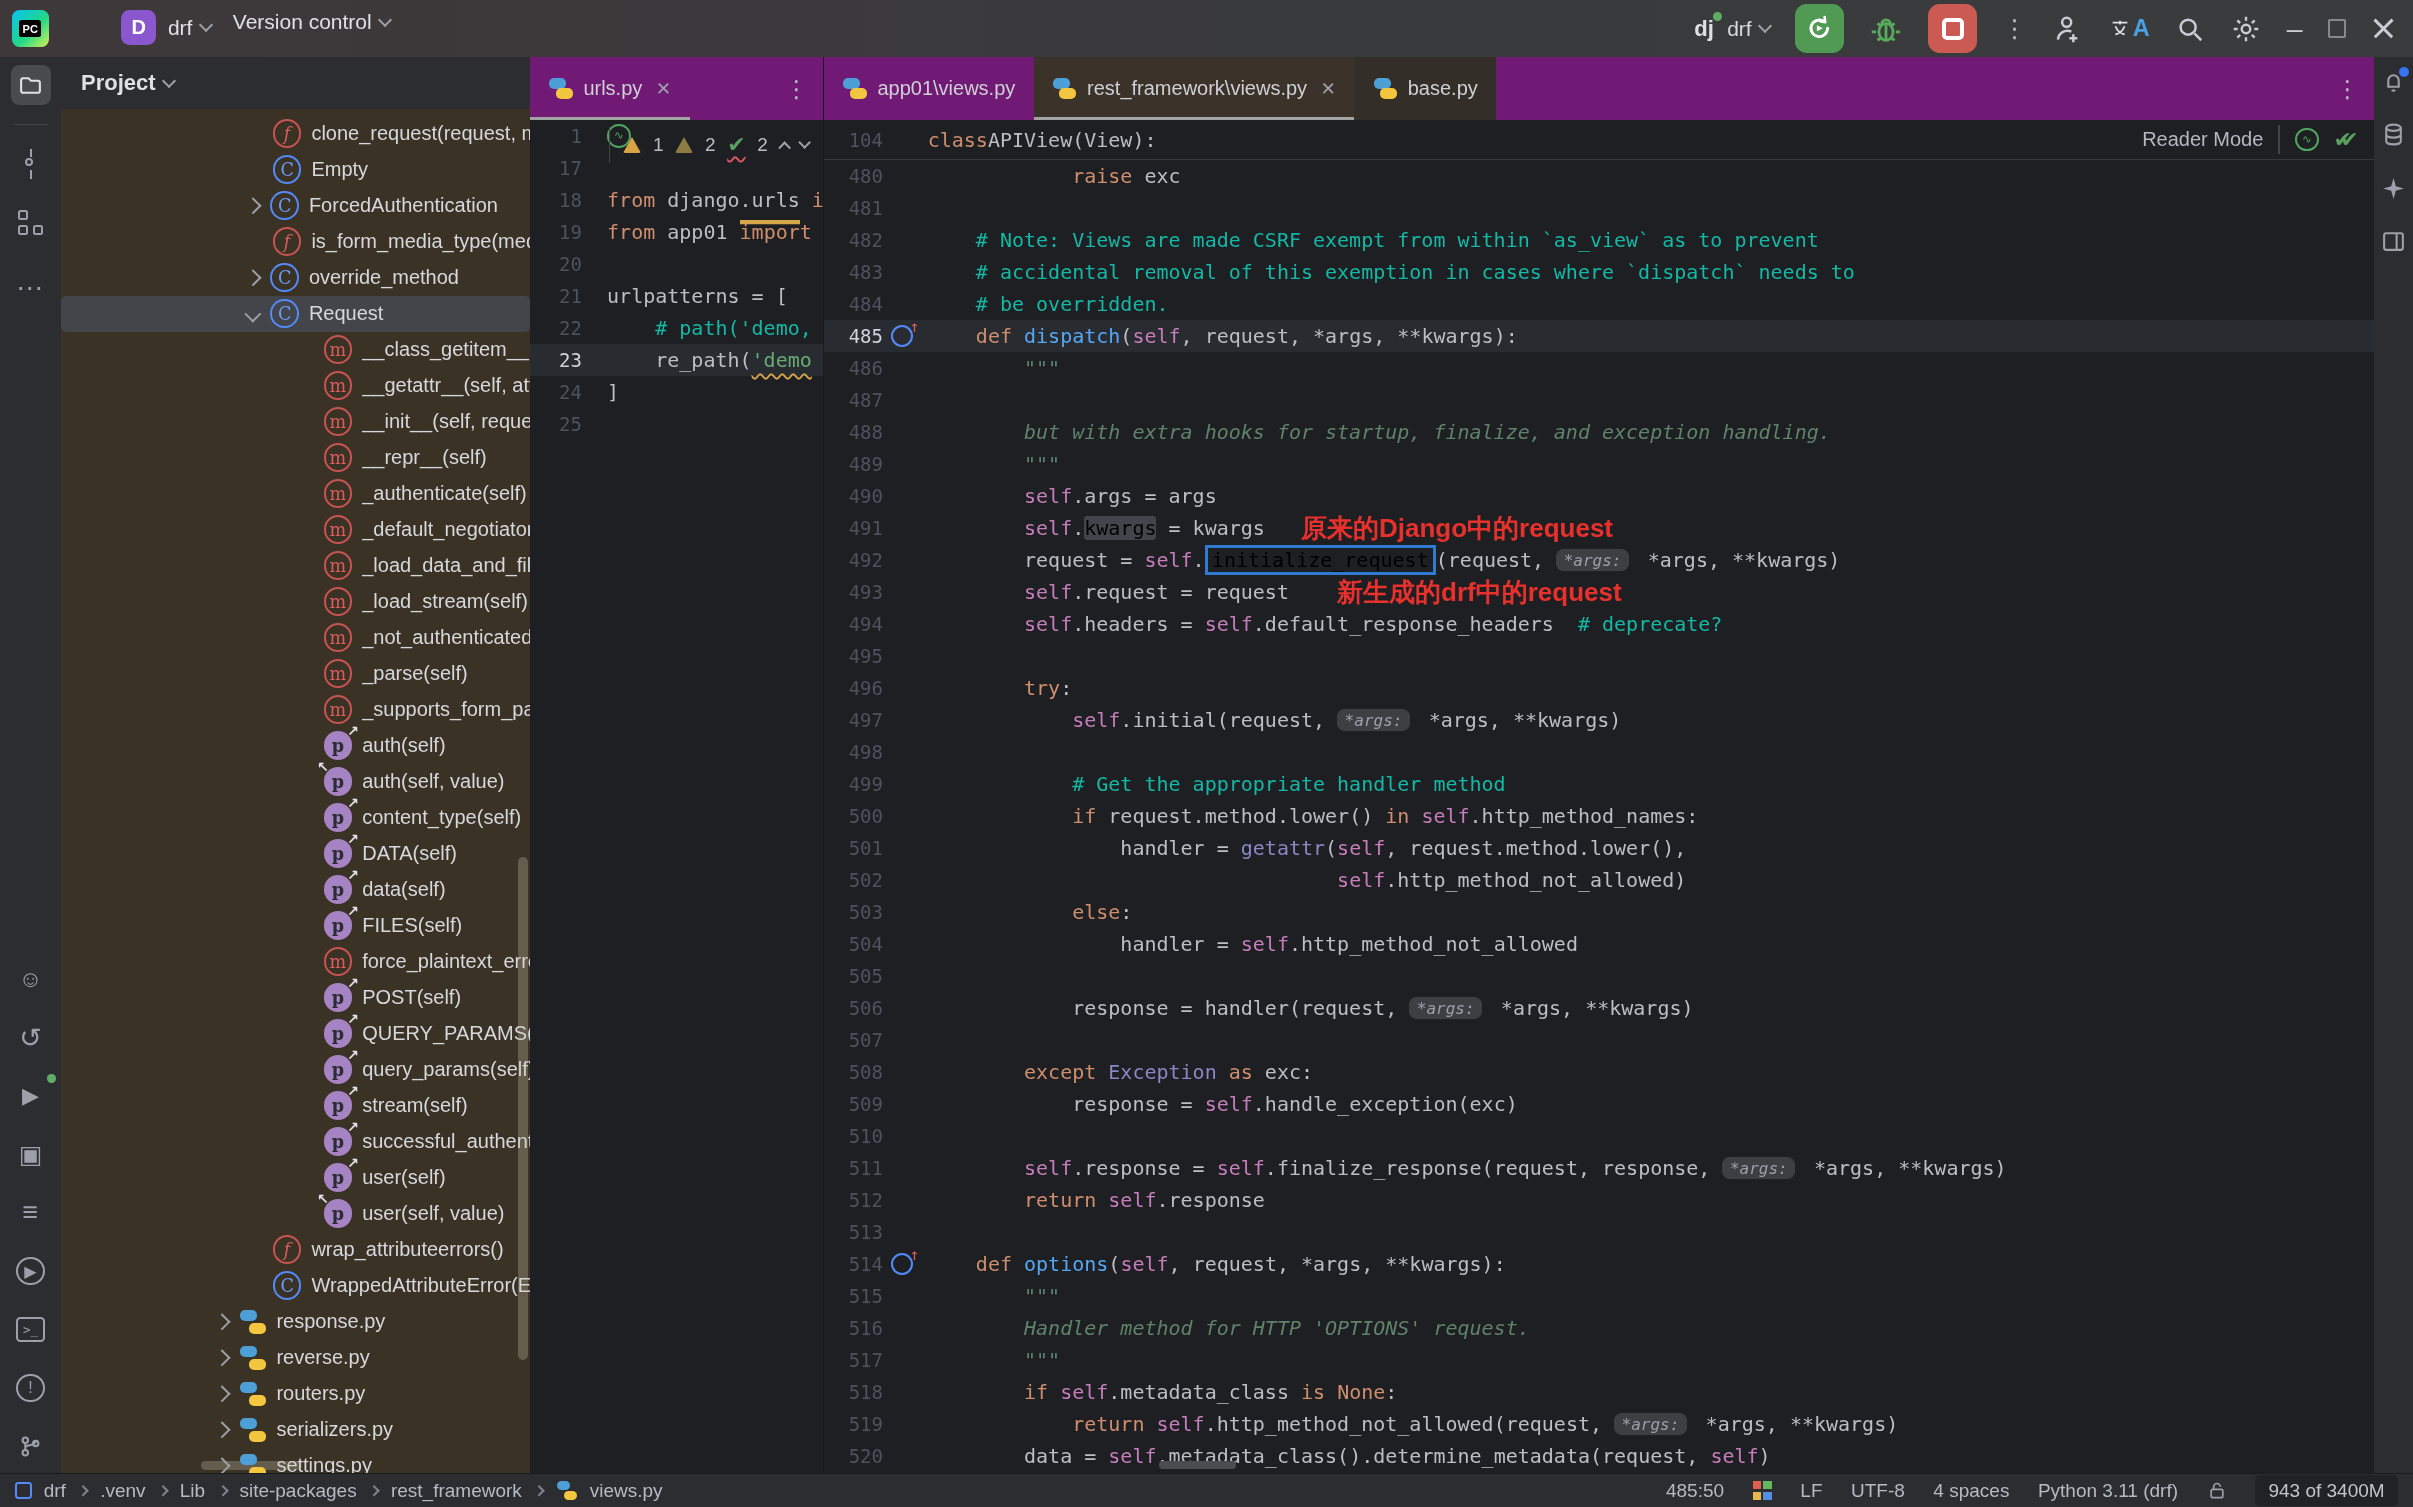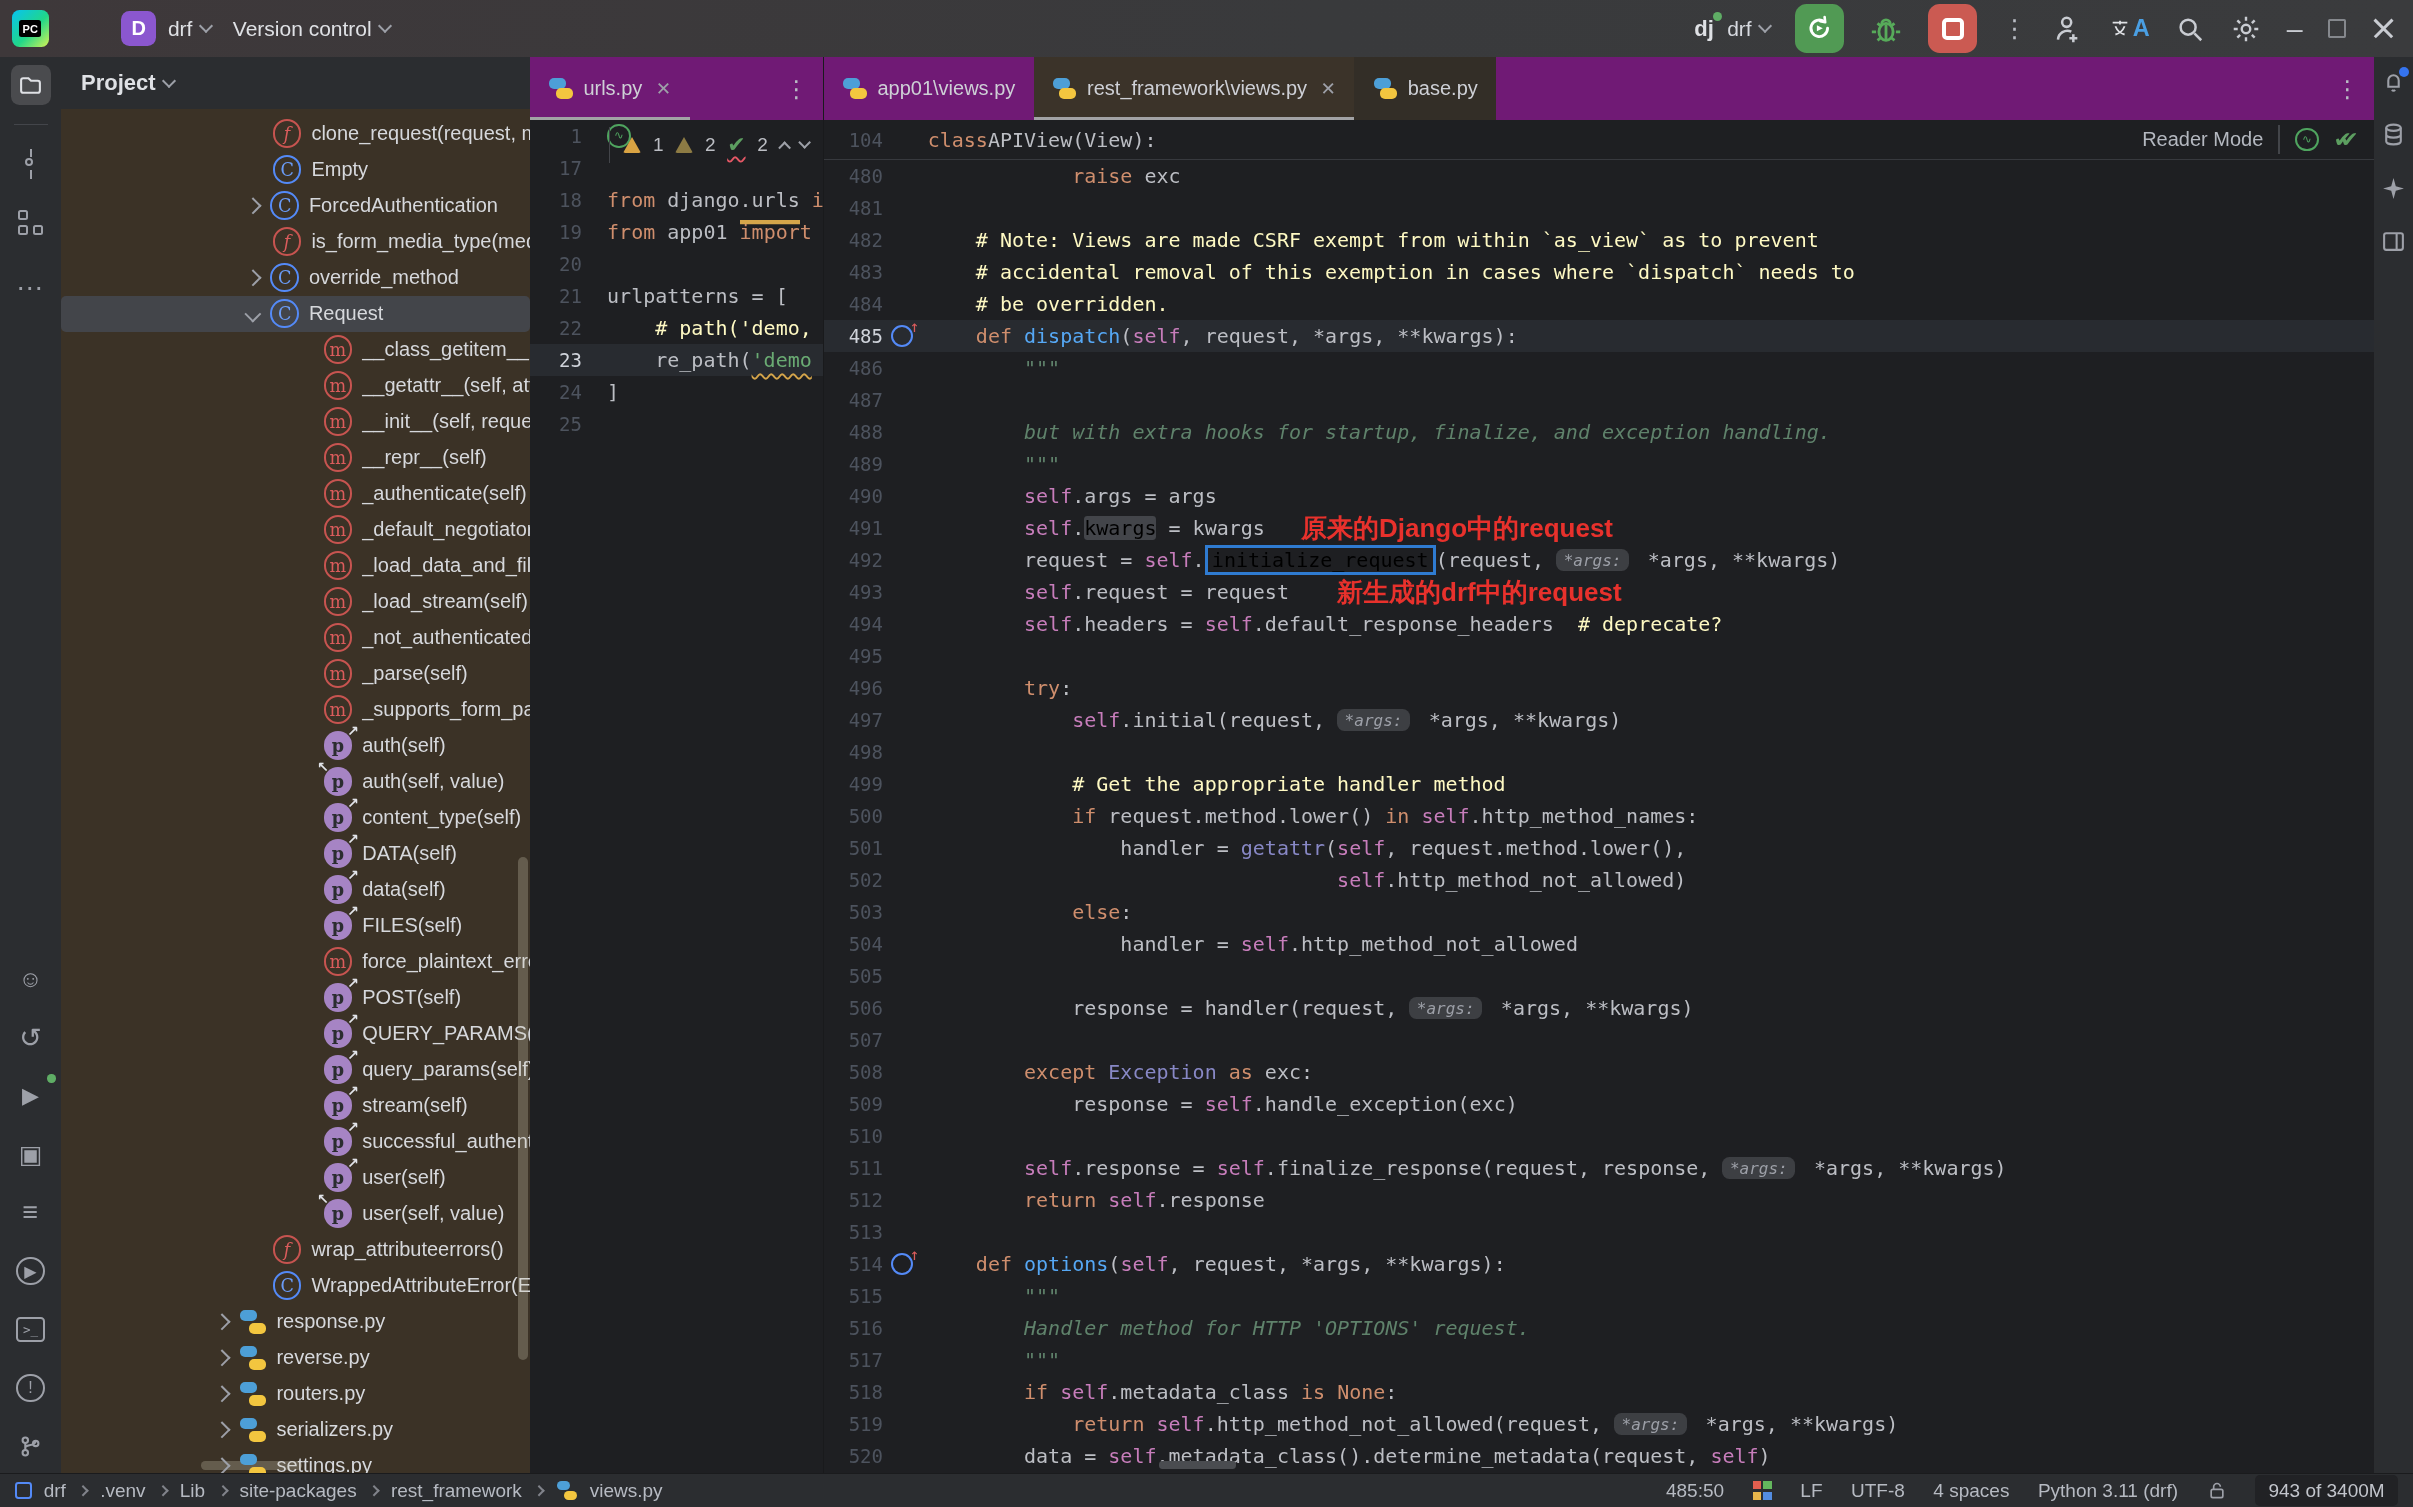--- a/index.html
+++ b/index.html
@@ -3,21 +3,21 @@
 <meta charset="utf-8">
 <style>
   * { margin:0; padding:0; box-sizing:border-box; }
   html,body { width:2413px; height:1508px; overflow:hidden; background:#1e1f22;
               font-family:"Liberation Sans", sans-serif; }
   .ibtn { display:flex; align-items:center; justify-content:center; cursor:pointer; }
 
   
   .titlebar { height:57px; background:linear-gradient(90deg,#3e383a 0%,#393a3c 55%,#3a3b3d 100%);
               display:flex; align-items:center; color:#dfe1e5; font-size:21px; }
-  .tb-left { display:flex; align-items:center; gap:22px; padding-left:11.7px; flex:1; }
+  .tb-left { display:flex; align-items:flex-start; gap:22px; padding-left:11.7px; flex:1; }
   .logo { width:37px; height:37px; border-radius:7.5px;
           background:linear-gradient(135deg,#07c3f2 0%,#21d789 55%,#fcf84a 110%);
           display:flex; align-items:center; justify-content:center; }
   .logo span { background:#000; color:#fff; font-size:11px; font-weight:bold; padding:2.5px 3.4px; border-radius:2.5px;}
   .hamburger { width:28.5px; display:flex; flex-direction:column; gap:5.9px; }
   .hamburger i { display:block; height:2.9px; background:#d7dae0; border-radius:1.7px; }
   .proj-chip { width:35px; height:35px; border-radius:8.4px; background:#8b57cf; color:#fff;
                font-weight:bold; font-size:20px; display:flex; align-items:center; justify-content:center;}
   .chev { width:10px; height:10px; border-right:2.5px solid #9da0a8; border-bottom:2.5px solid #9da0a8;
           transform:rotate(45deg); display:inline-block; margin-left:8.4px; margin-top:-5px;}
@@ -114,21 +114,21 @@
               font-family:"DejaVu Sans Mono",monospace; font-size:20px; }
   .codeline.cur { background:#282b30; }
   .ln { width:59px; flex:none; text-align:right; color:#4d535e; font-size:19px;
         font-family:"DejaVu Sans Mono",monospace; }
   .codeline.cur .ln { color:#cfd3da; }
   .gslot { width:38px; flex:none; display:flex; justify-content:center; align-items:center; }
   .led .gslot { width:18.4px; }
   .codepre { margin-left:6.7px; display:flex; align-items:center; }
 
   .tok-kw{color:#cf8e6d} .tok-txt{color:#bcbec4} .tok-self{color:#c77dbb}
-  .tok-str{color:#6aab73} .tok-com{color:#fef9c3}
+  .tok-str{color:#6aab73} .tok-com{color:#14b8a6}
   .tok-doc{color:#5f826b; font-style:italic} .tok-fn{color:#56a8f5} .tok-builtin{color:#8888c6}
   .tok-hl{background:#43454a; border-radius:3.4px;}
   .tok-box{border:3.4px solid #2f7bd1; padding:0px 4.2px; margin:-3.4px 0;}
   .tok-chip{background:#3d3f43; color:#9da0a8; border-radius:7.5px; padding:1.7px 7.5px; font-size:16px;
             font-style:italic; margin-right:6.7px;}
   .tok-annot{color:#e8312c; font-family:"Liberation Sans",sans-serif; font-size:26px; font-weight:bold;}
   .tok-wavy{text-decoration:underline wavy #d5a54a; text-decoration-thickness:1.7px; text-underline-offset:5.9px;}
   .tok-ymark{box-shadow:inset 0 4.2px 0 #d5a54a;}
 
   .ovricon { width:22px; height:22px; border:2.5px solid #548af7; border-radius:50%; position:relative; }

